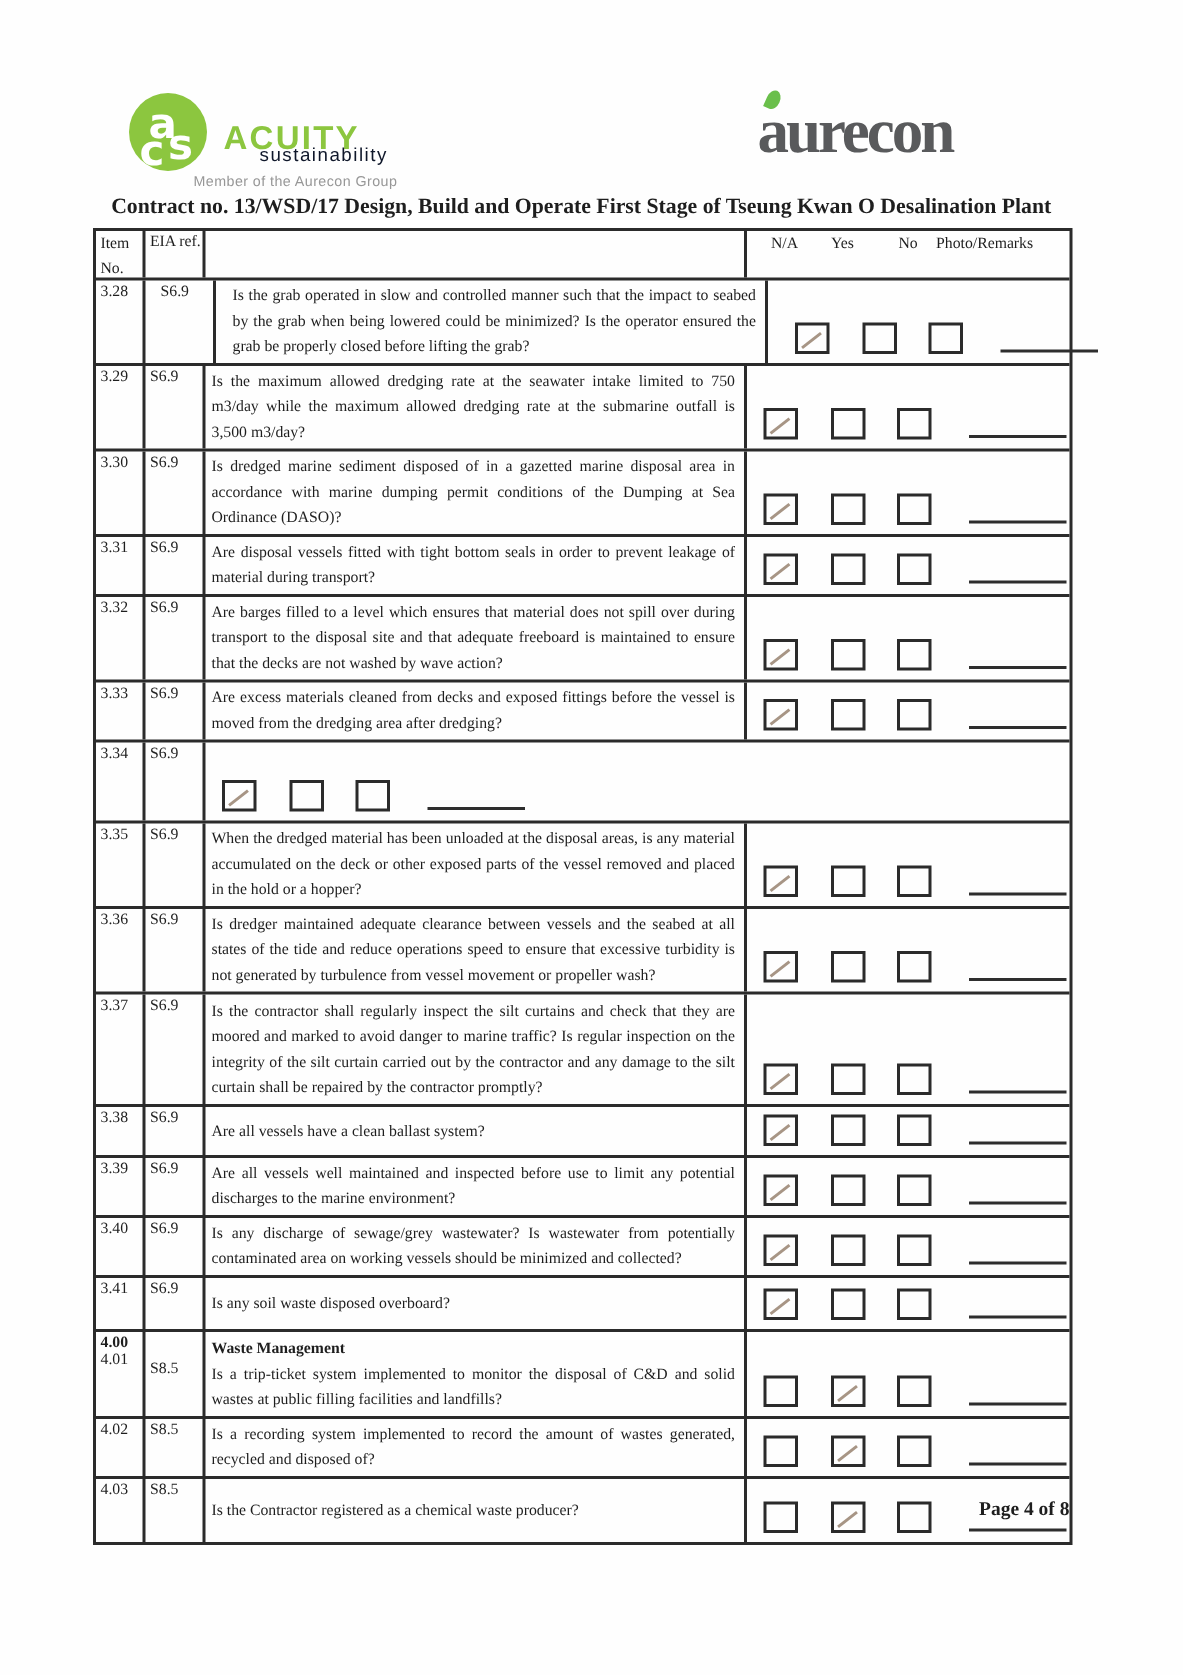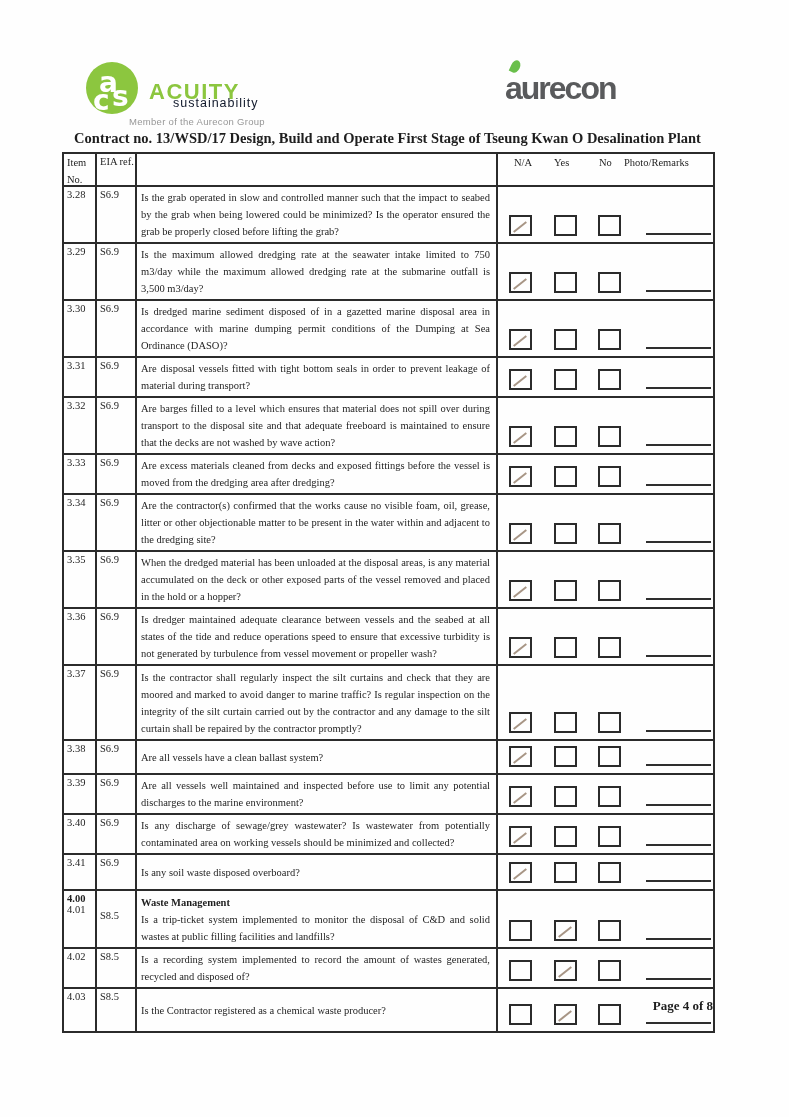--- a/index.html
+++ b/index.html
@@ -26,21 +26,21 @@
   .acuity-sub{
     position:absolute;left:88px;top:41px;font-family:"Liberation Sans",sans-serif;
     font-weight:normal;font-size:12.5px;letter-spacing:1px;color:#0f172a;
   }
   .acuity-tagline{
     position:absolute;left:44px;top:61px;font-family:"Liberation Sans",sans-serif;
     font-size:9.5px;color:#979797;letter-spacing:.3px;white-space:nowrap;
   }
   .aurecon{position:absolute;left:505px;top:58px;height:62px;}
   .aurecon-word{
-    font-family:Liberation Sans, sans-serif;font-weight:bold;font-size:32px;
+    font-family:Liberation Serif, serif;font-weight:bold;font-size:42px;
     letter-spacing:-2px;color:var(--aurecon);line-height:60px;
   }
   .aurecon-leaf{
     position:absolute;left:6px;top:2px;width:9px;height:13px;background:#6abf4b;
     border-radius:50% 50% 50% 0;transform:rotate(24deg);
   }
 
   
   .doc-title{
     position:absolute;left:60px;top:130px;width:655px;text-align:center;
@@ -123,21 +123,21 @@
       <div class="c-eia">EIA ref.</div>
       <div class="c-q"></div>
       <div class="c-checks">
         <span class="hl hl-na">N/A</span>
         <span class="hl hl-yes">Yes</span>
         <span class="hl hl-no">No</span>
         <span class="hl hl-remarks">Photo/Remarks</span>
       </div>
     </div>
     <div>
-        <div class="trow" style="min-height: 55px;">
+        <div class="trow" style="min-height: 55px; gap: 7px;">
       <div class="c-item">
 
         <div class="item-main">3.28</div>
       </div>
       <div class="c-eia">
         <div class="eia-main">S6.9</div>
       </div>
       <div class="c-q">
 
         <div class="q-text">Is the grab operated in slow and controlled manner such that the impact to seabed by the grab when being lowered could be minimized? Is the operator ensured the grab be properly closed before lifting the grab?</div>
@@ -244,24 +244,20 @@
         <span class="remarks-line"></span>
       </div>
     </div>
         <div class="trow" style="min-height: 54px;">
       <div class="c-item">
 
         <div class="item-main">3.34</div>
       </div>
       <div class="c-eia">
         <div class="eia-main">S6.9</div>
-      </div>
-      <div class="c-q">
-
-        <div class="q-text">Are the contractor(s) confirmed that the works cause no visible foam, oil, grease, litter or other objectionable matter to be present in the water within and adjacent to the dredging site?</div>
       </div>
       <div class="c-checks">
         <span class="cb cb-na ticked"></span>
         <span class="cb cb-yes"></span>
         <span class="cb cb-no"></span>
         <span class="remarks-line"></span>
       </div>
     </div>
         <div class="trow" style="min-height: 57px;">
       <div class="c-item">

